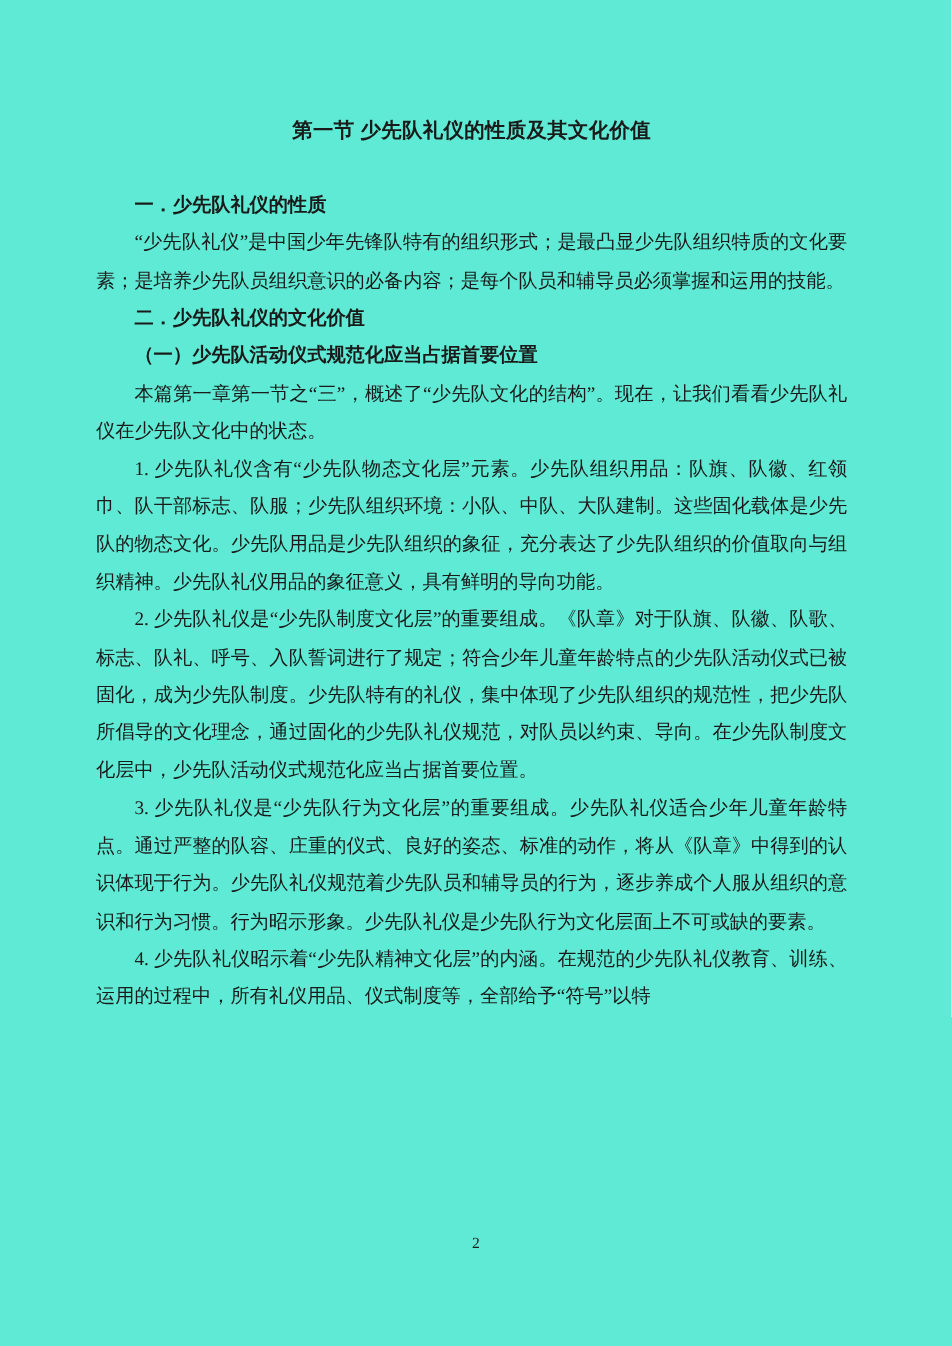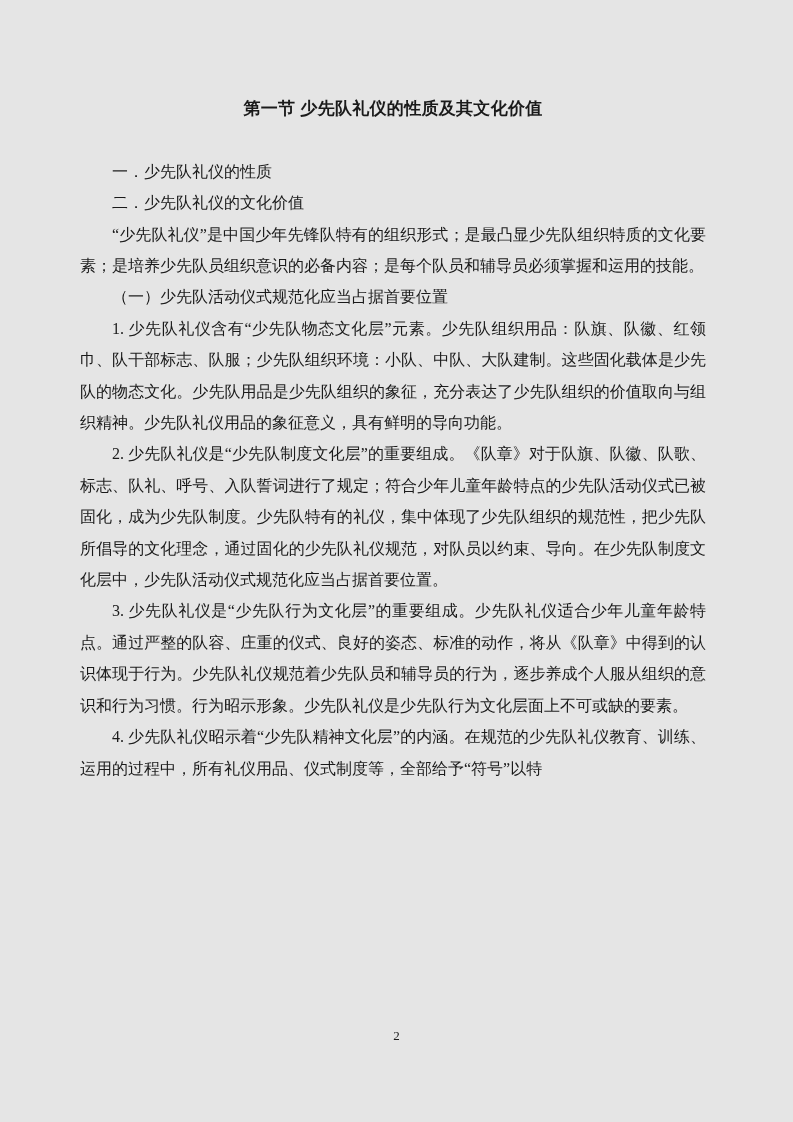--- a/index.html
+++ b/index.html
@@ -4,21 +4,21 @@
 <style>
   html, body {
     margin: 0;
     padding: 0;
     background: #ffffff;
   }
   .page {
     position: relative;
     width: 793px;
     height: 1122px;
-    background: #e5e5e5;
+    background: #5eead4;
     overflow: hidden;
   }
   .content {
     position: absolute;
     left: 80px;
     top: 93px;
     width: 626px;
     font-family: "Liberation Serif", "DejaVu Serif", serif;
     font-size: 16px;
     line-height: 31.4px;
@@ -34,43 +34,44 @@
     text-indent: 0;
     margin: 0 0 31.4px 0;
     letter-spacing: 0.3px;
   }
   .blk {
     margin: 0;
     text-indent: 32px;
   }
   .heading {
     font-family: "Liberation Sans", "DejaVu Sans", sans-serif;
-    font-weight: 400;
+    font-weight: 700;
   }
   .footer {
     position: absolute;
     top: 1027px;
     left: 0;
     width: 793px;
     text-align: center;
     font-family: "Liberation Serif", "DejaVu Serif", serif;
     font-size: 13px;
     line-height: 18px;
     color: #1a1a1a;
   }
 </style>
 </head>
 <body>
 
 <div class="page">
   <div class="content">
     <div class="doc-title">第一节 少先队礼仪的性质及其文化价值</div>
     <div class="blk heading">一．少先队礼仪的性质</div>
+    <div class="blk para">“少先队礼仪”是中国少年先锋队特有的组织形式；是最凸显少先队组织特质的文化要素；是培养少先队员组织意识的必备内容；是每个队员和辅导员必须掌握和运用的技能。</div>
     <div class="blk heading">二．少先队礼仪的文化价值</div>
-    <div class="blk para">“少先队礼仪”是中国少年先锋队特有的组织形式；是最凸显少先队组织特质的文化要素；是培养少先队员组织意识的必备内容；是每个队员和辅导员必须掌握和运用的技能。</div>
     <div class="blk heading">（一）少先队活动仪式规范化应当占据首要位置</div>
+    <div class="blk para">本篇第一章第一节之“三”，概述了“少先队文化的结构”。现在，让我们看看少先队礼仪在少先队文化中的状态。</div>
     <div class="blk para">1. 少先队礼仪含有“少先队物态文化层”元素。少先队组织用品：队旗、队徽、红领巾、队干部标志、队服；少先队组织环境：小队、中队、大队建制。这些固化载体是少先队的物态文化。少先队用品是少先队组织的象征，充分表达了少先队组织的价值取向与组织精神。少先队礼仪用品的象征意义，具有鲜明的导向功能。</div>
     <div class="blk para">2. 少先队礼仪是“少先队制度文化层”的重要组成。《队章》对于队旗、队徽、队歌、标志、队礼、呼号、入队誓词进行了规定；符合少年儿童年龄特点的少先队活动仪式已被固化，成为少先队制度。少先队特有的礼仪，集中体现了少先队组织的规范性，把少先队所倡导的文化理念，通过固化的少先队礼仪规范，对队员以约束、导向。在少先队制度文化层中，少先队活动仪式规范化应当占据首要位置。</div>
     <div class="blk para">3. 少先队礼仪是“少先队行为文化层”的重要组成。少先队礼仪适合少年儿童年龄特点。通过严整的队容、庄重的仪式、良好的姿态、标准的动作，将从《队章》中得到的认识体现于行为。少先队礼仪规范着少先队员和辅导员的行为，逐步养成个人服从组织的意识和行为习惯。行为昭示形象。少先队礼仪是少先队行为文化层面上不可或缺的要素。</div>
     <div class="blk para">4. 少先队礼仪昭示着“少先队精神文化层”的内涵。在规范的少先队礼仪教育、训练、运用的过程中，所有礼仪用品、仪式制度等，全部给予“符号”以特</div>
   </div>
   <div class="footer">2</div>
 </div>
 
 </body></html>

